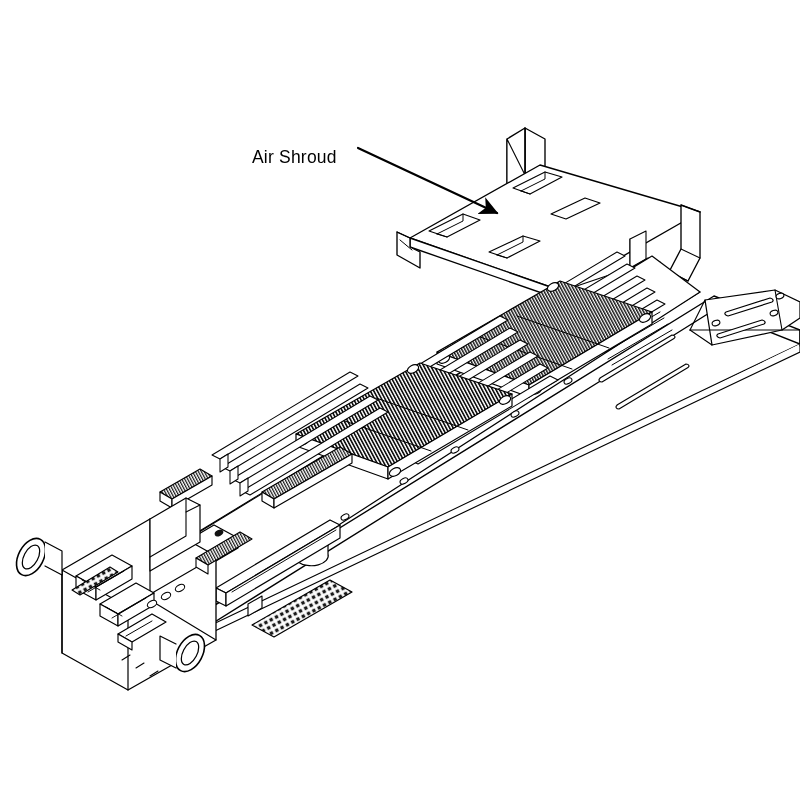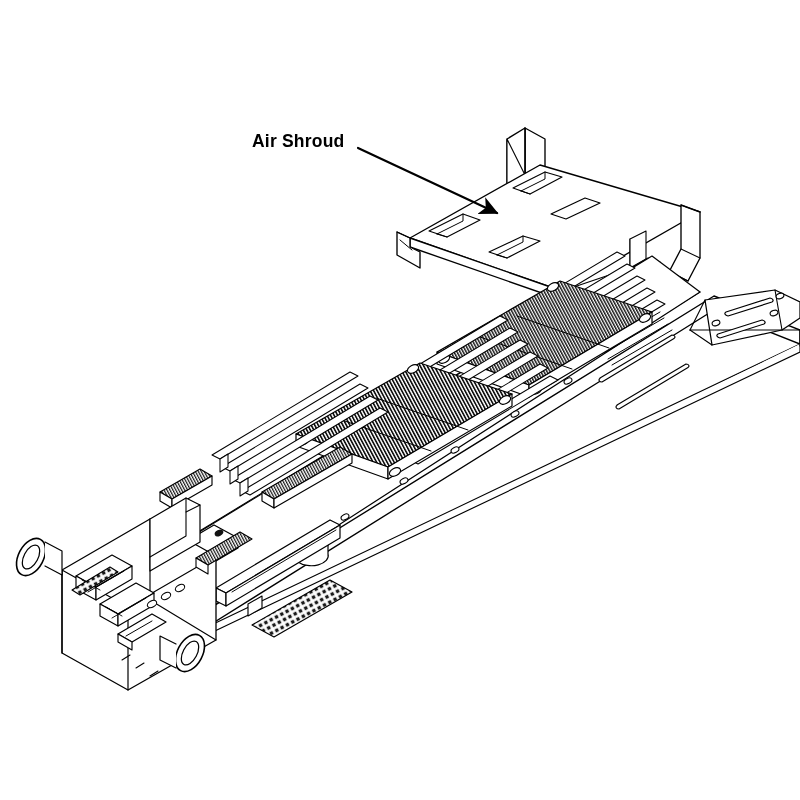--- a/index.html
+++ b/index.html
@@ -328,15 +328,15 @@
         <path d="M196,558 L240,532 L252,539 L208,565 Z" fill="url(#pins)" stroke-width="1.15"></path>
         <path d="M196,558 L208,565 L208,574 L196,567 Z" fill="#fff" stroke-width="1.1"></path>
       </g>
 
       <g>
         <path id="leader-line" d="M358,148 L497,213" stroke="#000" stroke-width="2.2" fill="none" marker-end="url(#arrowSolid)"></path>
       </g>
     </g>
   </svg>
 
-  <div class="lbl" id="air-shroud-label" style="left: 252px; top: 131px; font-size: 17.5px; font-weight: bold;">Air Shroud</div>
+  <div class="lbl" id="air-shroud-label" style="left: 252px; top: 147px; font-size: 17.5px; font-weight: normal;">Air Shroud</div>
 
 </div>
 
 </body></html>

